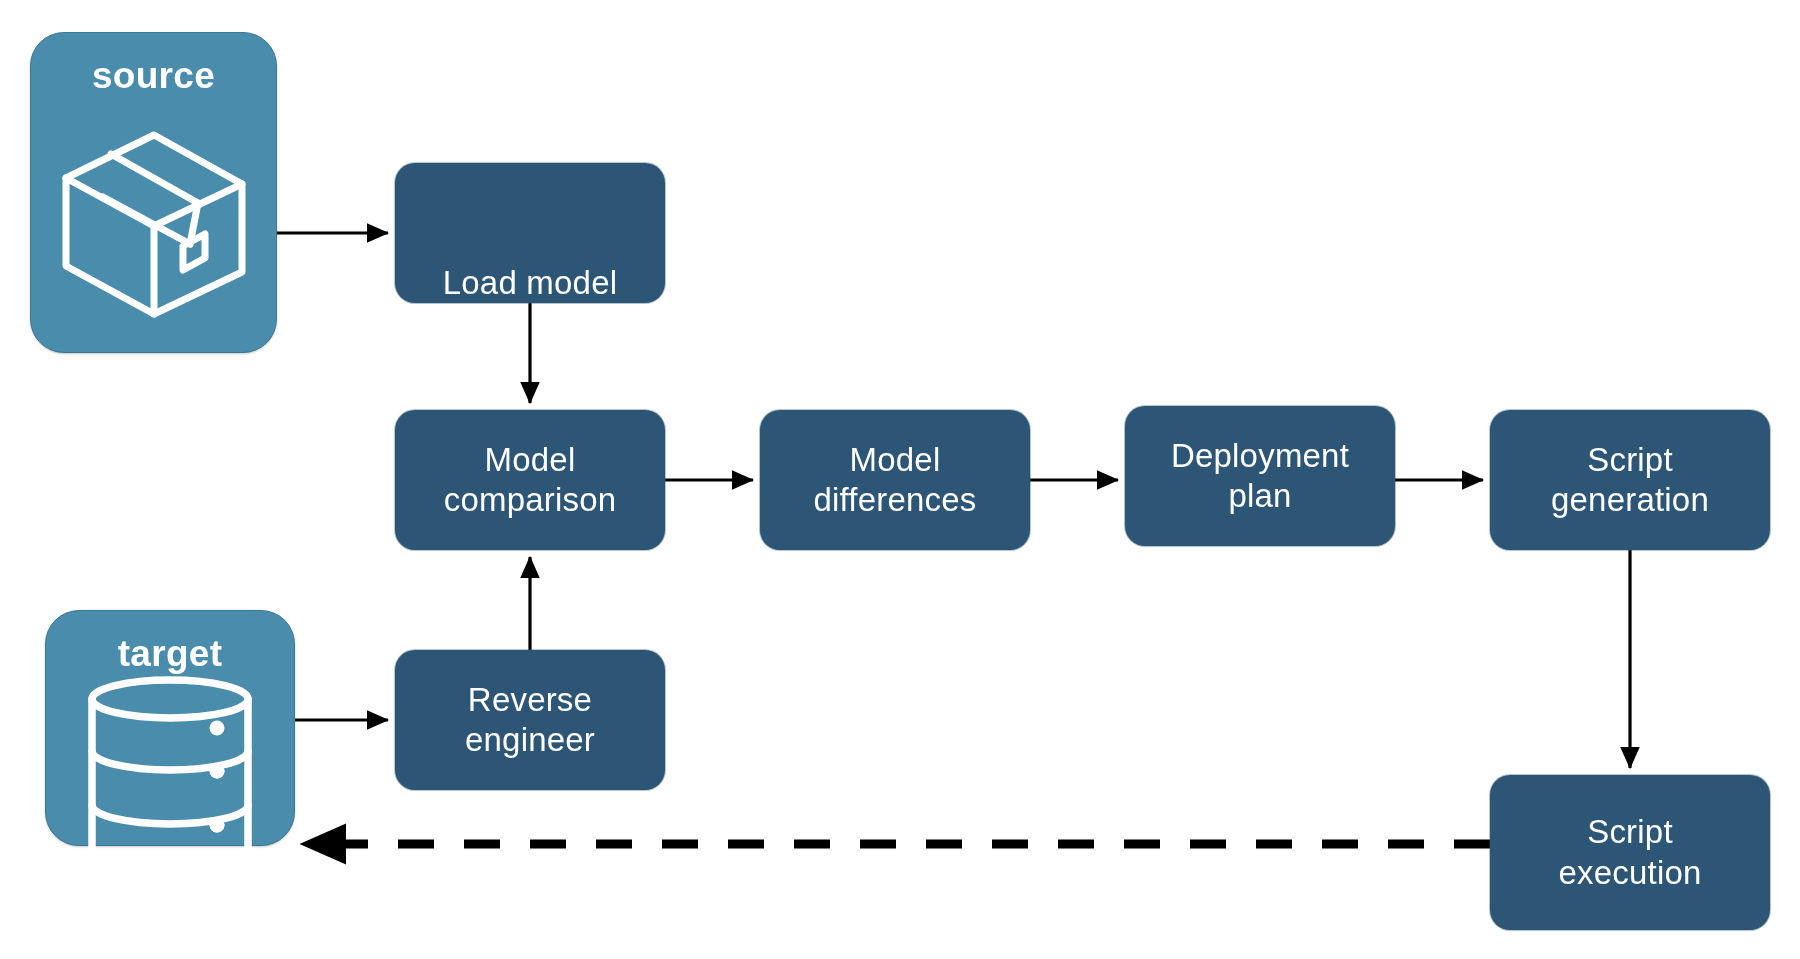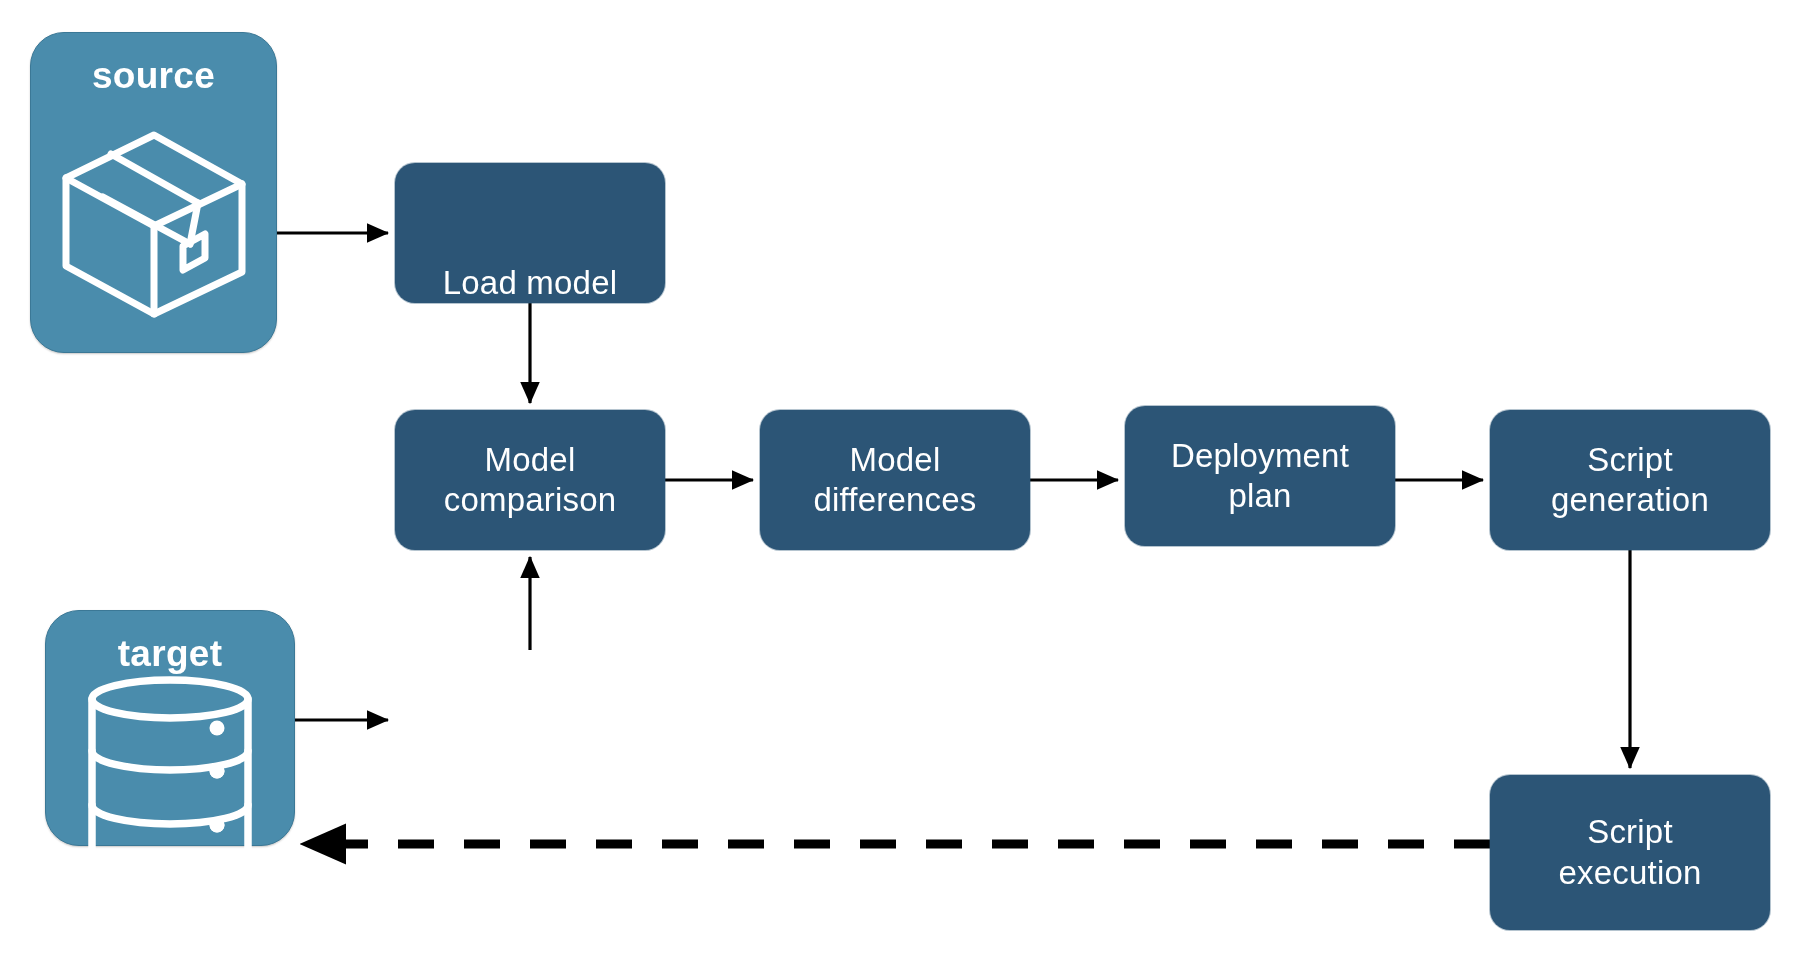--- a/index.html
+++ b/index.html
@@ -178,19 +178,23 @@
   <div class="node node-process" id="node-deployment-plan" style="left:1125px; top:406px; width:270px; height:140px;">
     <span class="node-label">Deployment
 plan</span>
   </div>
 
   <div class="node node-process" id="node-script-generation" style="left:1490px; top:410px; width:280px; height:140px;">
     <span class="node-label">Script
 generation</span>
   </div>
 
+  <div class="node node-process" id="node-reverse-engineer" style="left:395px; top:650px; width:270px; height:140px;">
+    <span class="node-label">Reverse
+engineer</span>
+  </div>
 
   <div class="node node-process" id="node-script-execution" style="left:1490px; top:775px; width:280px; height:155px;">
     <span class="node-label">Script
 execution</span>
   </div>
 
 </div>
 
 </body></html>

